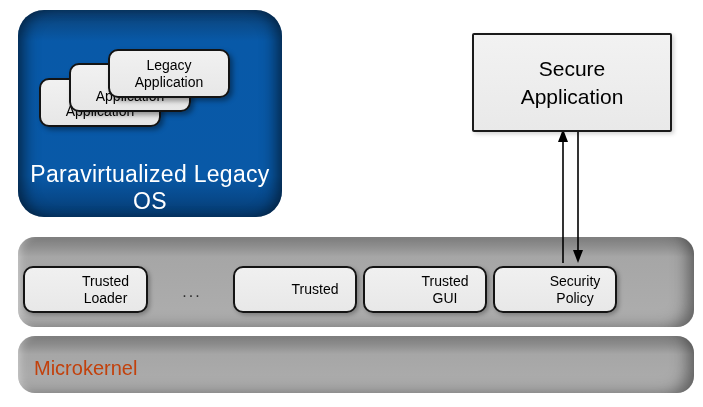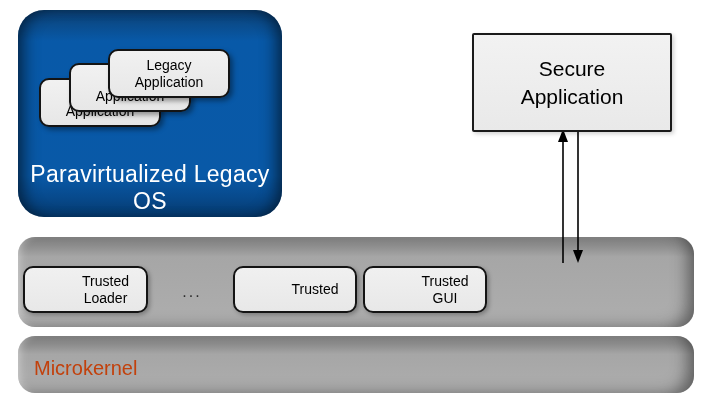--- a/index.html
+++ b/index.html
@@ -135,17 +135,21 @@
     <span>Loader</span>
   </div>
   <div class="ellipsis">...</div>
   <div class="svc-box svc-name-server">
     <span>Trusted</span>
   </div>
   <div class="svc-box svc-gui">
     <span>Trusted</span>
     <span>GUI</span>
   </div>
+  <div class="svc-box svc-policy">
+    <span>Security</span>
+    <span>Policy</span>
+  </div>
 
   <div class="gray-slab kernel-slab"></div>
   <div class="kernel-label">Microkernel</div>
 
 </div>
 
 </body></html>

